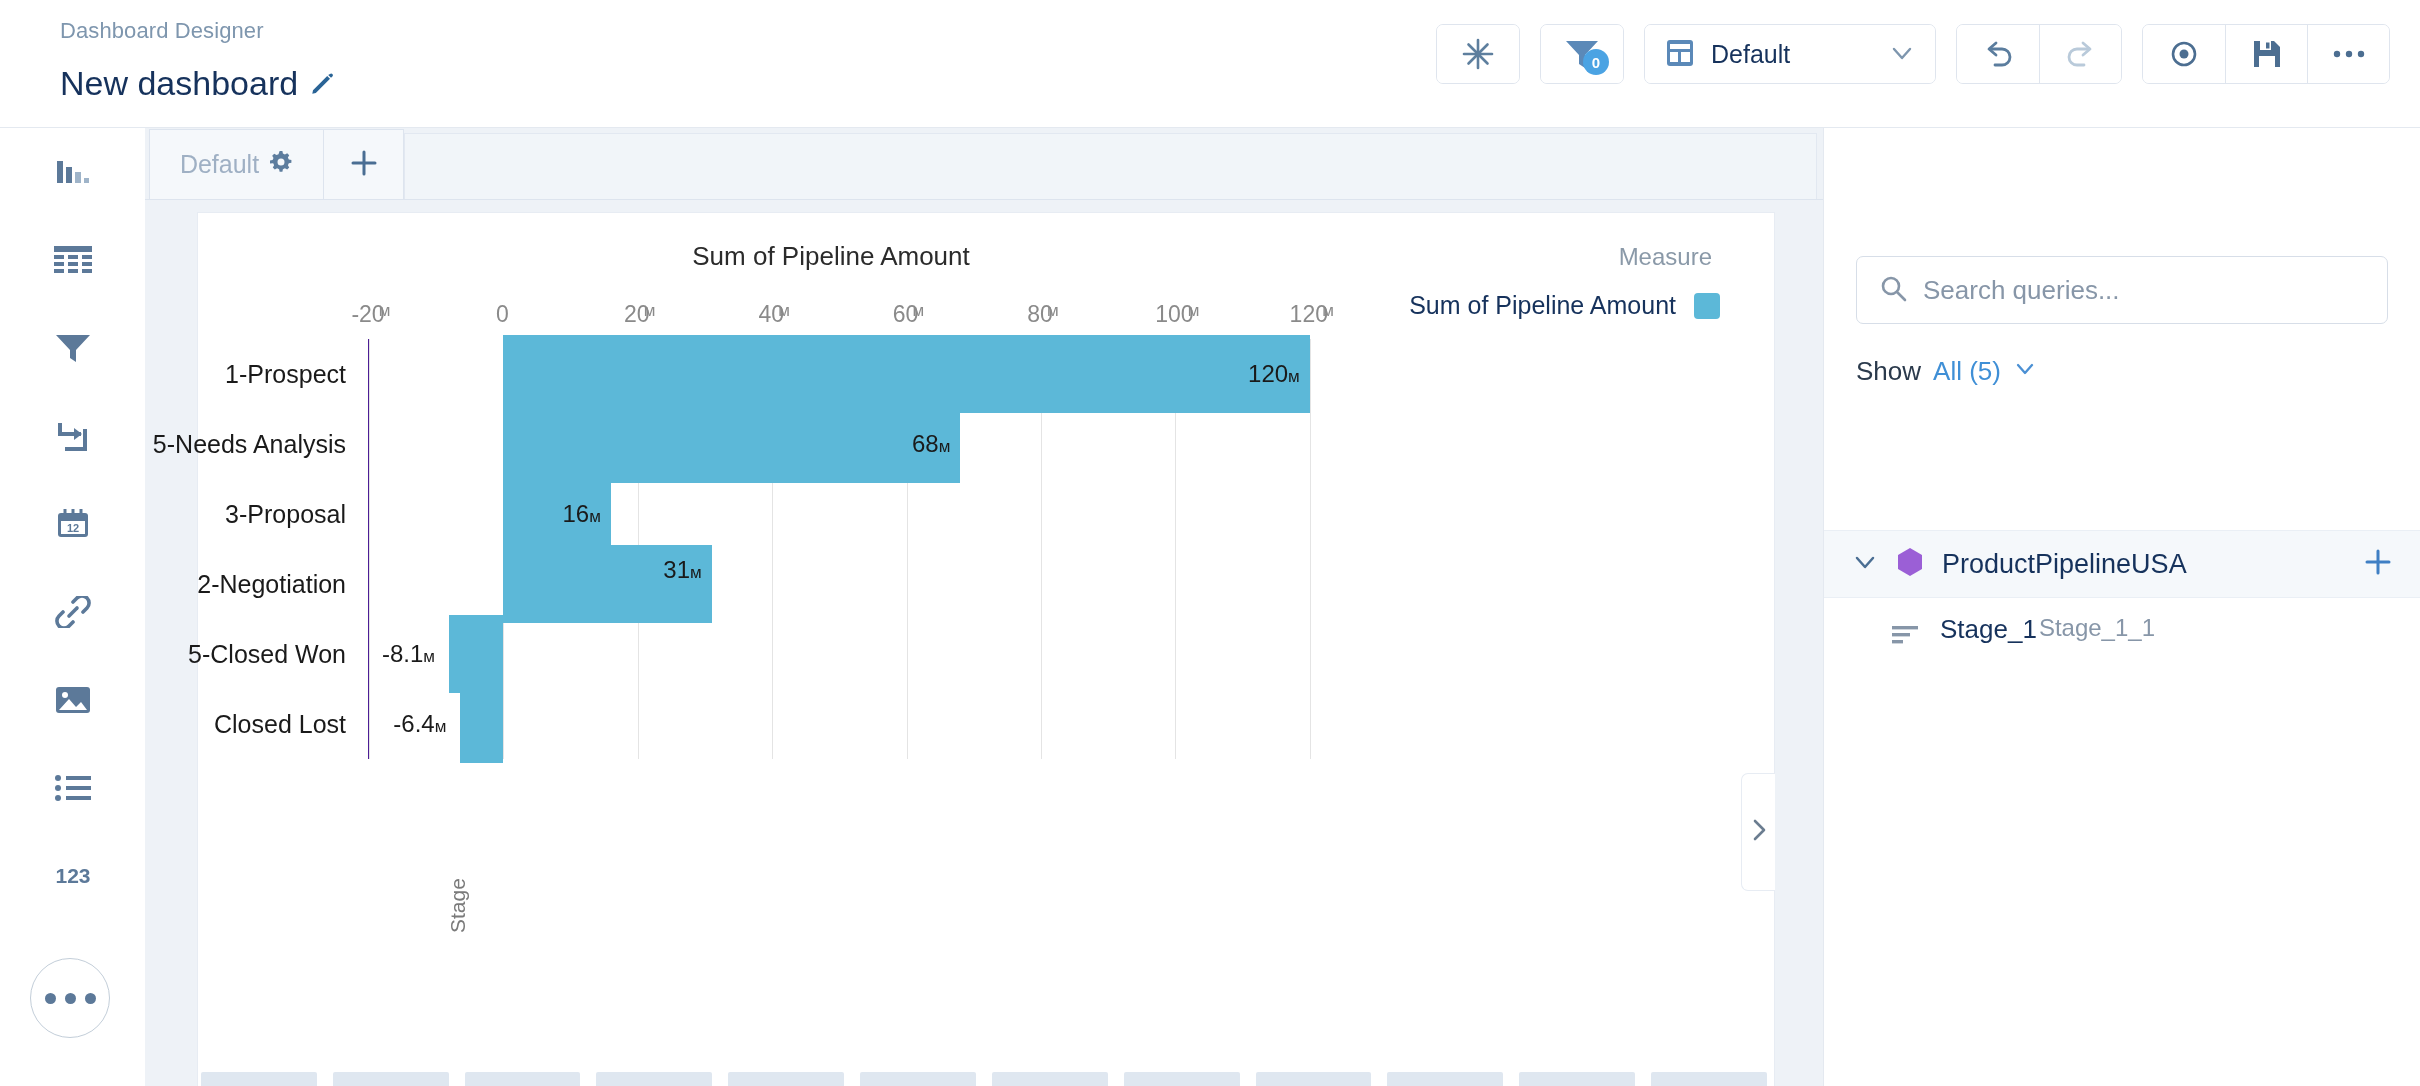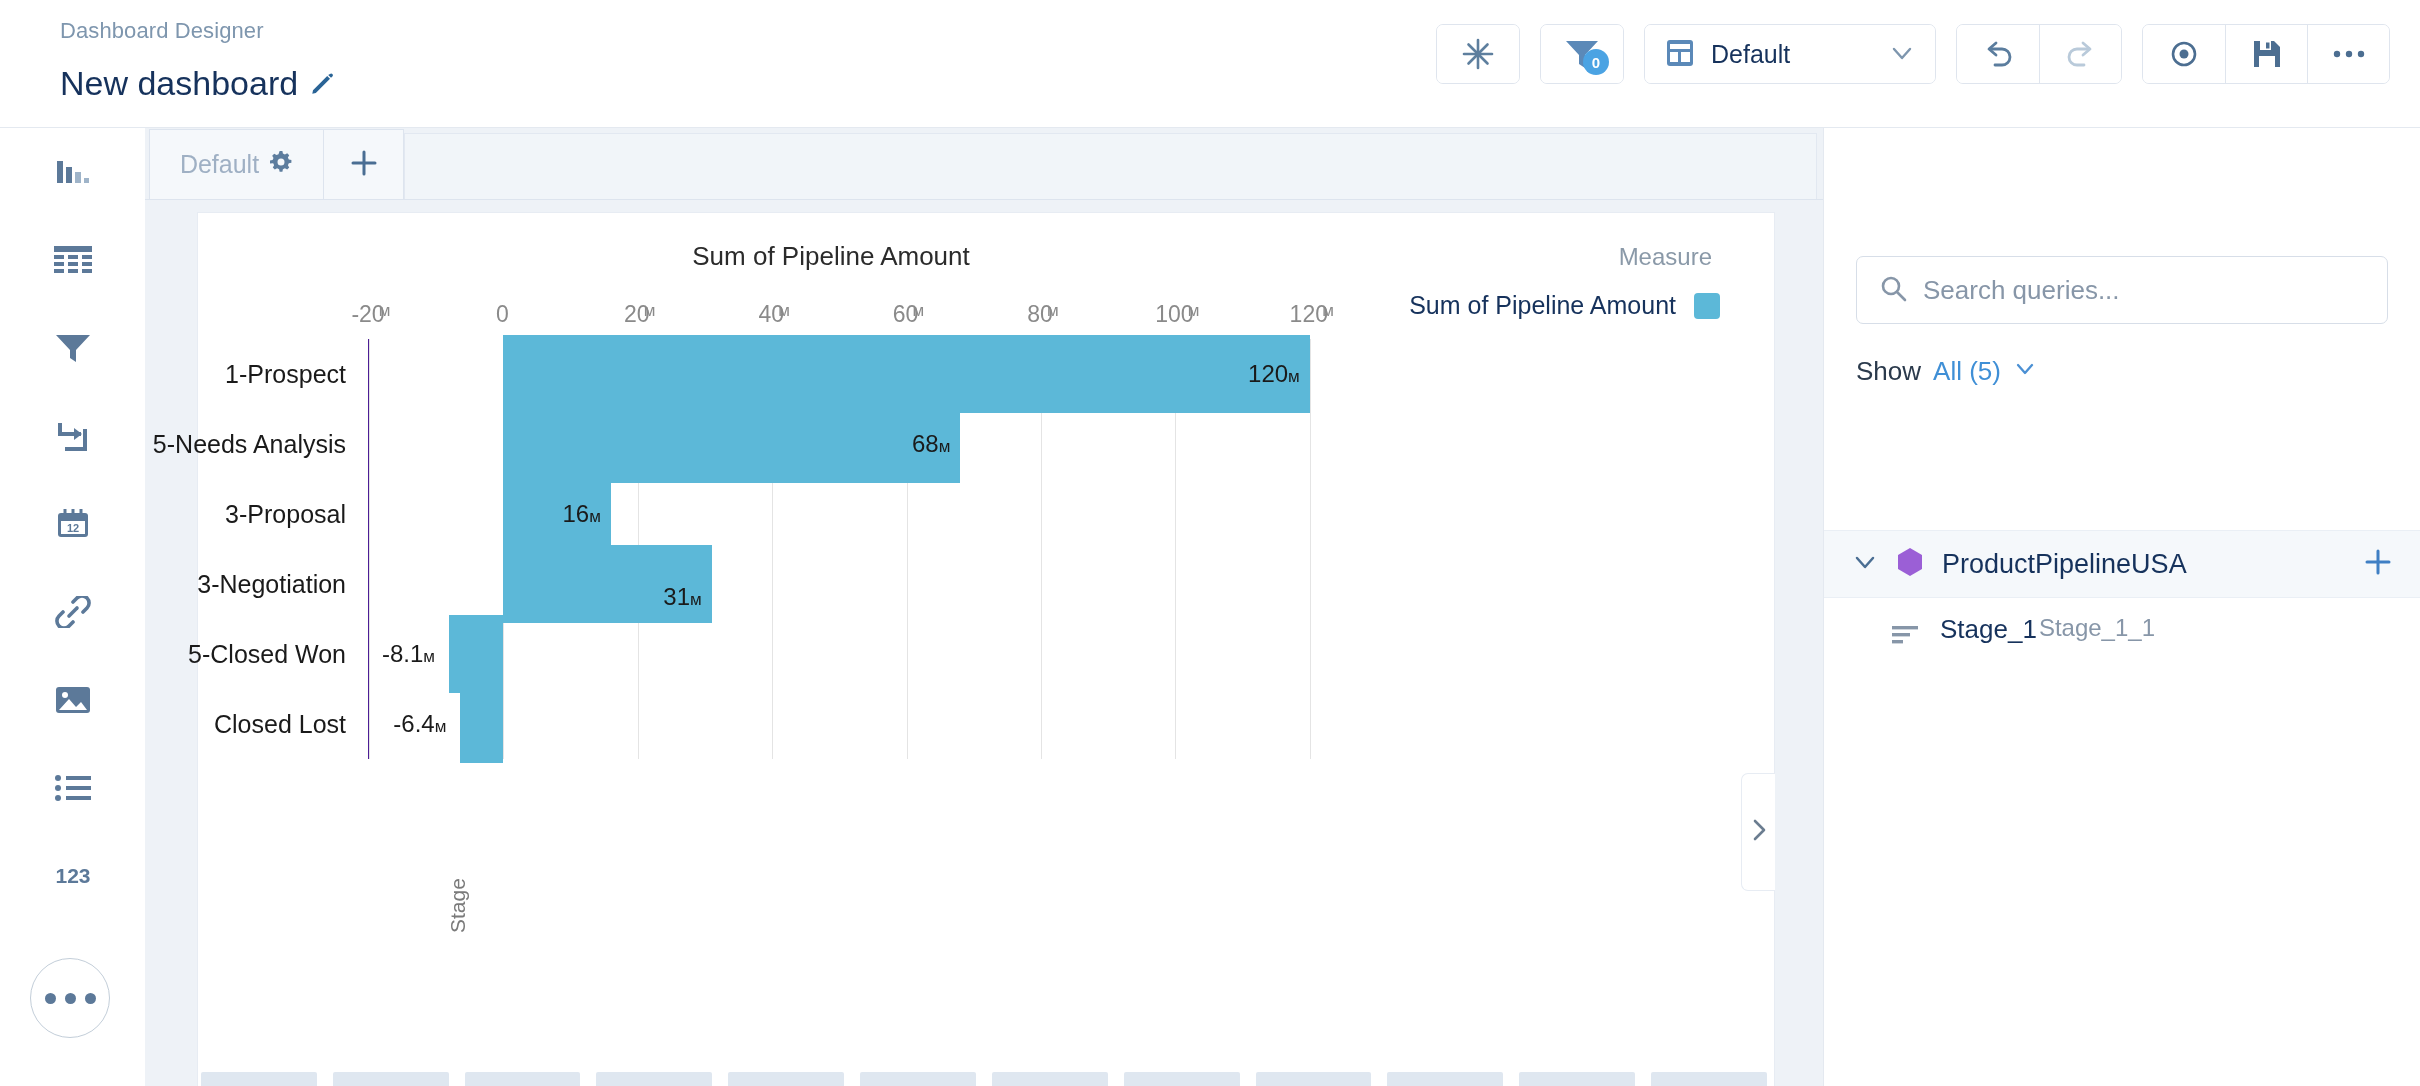--- a/index.html
+++ b/index.html
@@ -487,30 +487,30 @@
           <div class="gridline" style="left: 672px;"></div>
           <div class="gridline" style="left: 806.4px;"></div>
           <div class="gridline" style="left: 940.8px;"></div>
           <div class="bar" style="left: 134.4px; width: 806.4px; height: 78px; top: -4px; background: rgb(92, 184, 216);"></div>
           <div class="bar-label" style="top: 23px; left: 930.8px; transform: translateX(-100%);">120<span class="suffix">м</span></div>
           <div class="bar" style="left: 134.4px; width: 456.96px; height: 78px; top: 66px; background: rgb(92, 184, 216);"></div>
           <div class="bar-label" style="top: 93px; left: 581.36px; transform: translateX(-100%);">68<span class="suffix">м</span></div>
           <div class="bar" style="left: 134.4px; width: 107.52px; height: 78px; top: 136px; background: rgb(92, 184, 216);"></div>
           <div class="bar-label" style="top: 163px; left: 231.92px; transform: translateX(-100%);">16<span class="suffix">м</span></div>
           <div class="bar" style="left: 134.4px; width: 208.32px; height: 78px; top: 206px; background: rgb(92, 184, 216);"></div>
-          <div class="bar-label" style="top: 246px; left: 332.72px; transform: translateX(-100%);">31<span class="suffix">м</span></div>
+          <div class="bar-label" style="top: 219px; left: 332.72px; transform: translateX(-100%);">31<span class="suffix">м</span></div>
           <div class="bar" style="left: 79.968px; width: 54.432px; height: 78px; top: 276px; background: rgb(92, 184, 216);"></div>
           <div class="bar-label" style="top: 303px; left: 65.968px; transform: translateX(-100%);">-8.1<span class="suffix">м</span></div>
           <div class="bar" style="left: 91.392px; width: 43.008px; height: 78px; top: 346px; background: rgb(92, 184, 216);"></div>
           <div class="bar-label" style="top: 373px; left: 77.392px; transform: translateX(-100%);">-6.4<span class="suffix">м</span></div>
         </div>
     <div class="cat-label" style="top: 73px; right: 1030px;">1-Prospect</div>
         <div class="cat-label" style="top: 143px; right: 1030px;">5-Needs Analysis</div>
         <div class="cat-label" style="top: 213px; right: 1030px;">3-Proposal</div>
-        <div class="cat-label" style="top: 283px; right: 1030px;">3-Negotiation</div>
+        <div class="cat-label" style="top: 283px; right: 1030px;">2-Negotiation</div>
         <div class="cat-label" style="top: 353px; right: 1030px;">5-Closed Won</div>
         <div class="cat-label" style="top: 423px; right: 1030px;">Closed Lost</div>
       </div>
 
     <div class="collapse-handle">
       <span>
         <svg width="22" height="30" viewBox="0 0 22 30">
             <path d="M7 6 L16 15 L7 24" stroke="#6b7d90" stroke-width="2.6" fill="none" stroke-linecap="round" stroke-linejoin="round"></path>
           </svg>
       </span>

